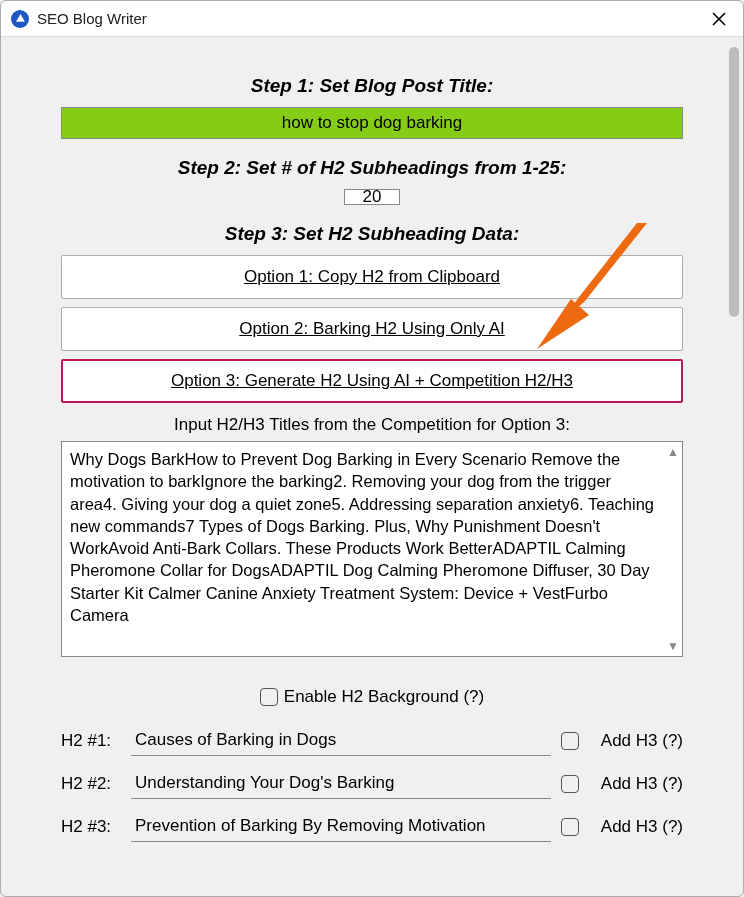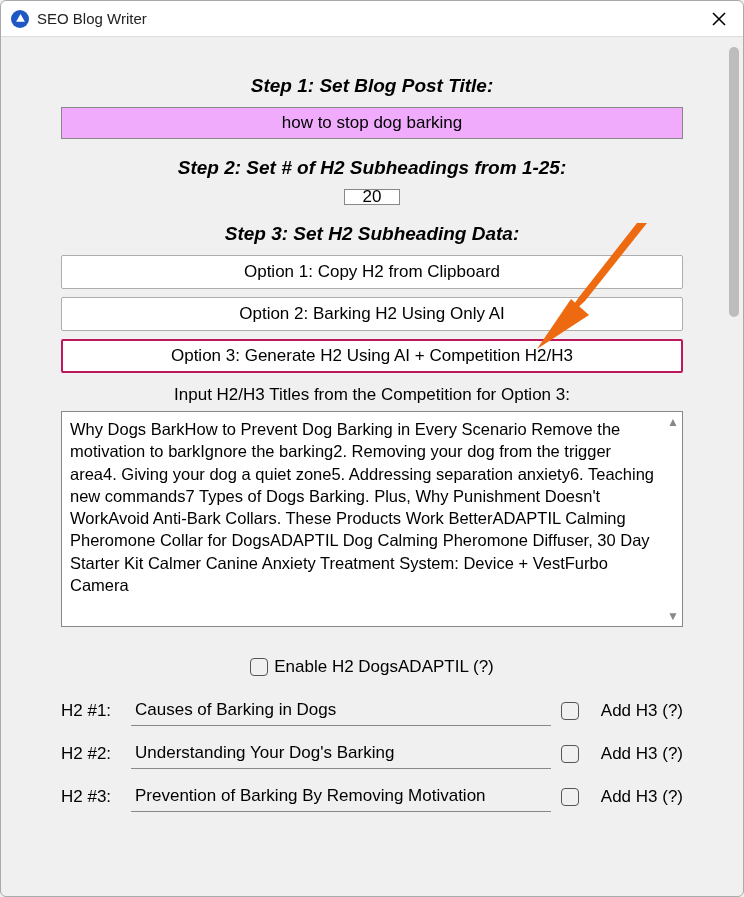--- a/index.html
+++ b/index.html
@@ -73,42 +73,43 @@
     font-size: 19px;
     margin: 18px 0 10px 0;
   }
   .wide-input {
     width: 100%;
     height: 32px;
     border: 1px solid #888;
     font-size: 17px;
     text-align: center;
     padding: 4px;
-    background: #f0abfc;
+    background: #84cc16;
   }
   .small-input {
     width: 56px;
     height: 16px;
     border: 1px solid #888;
     font-size: 17px;
     text-align: center;
     display: block;
     margin: 6px auto 0 auto;
     background: #fff;
   }
   .option-btn {
     display: block;
     width: 100%;
-    height: 34px;
+    height: 44px;
     border: 1px solid #adadad;
     background: #fff;
     font-size: 17px;
     margin: 8px 0;
     cursor: pointer;
     border-radius: 2px;
+    text-decoration: underline;
   }
   .option-btn.selected {
     border: 2px solid #be185d;
   }
   .sub-label {
     text-align: center;
     font-size: 17px;
     margin: 12px 0 6px 0;
   }
   .textarea-wrap {
@@ -221,21 +222,21 @@
 
       <div class="sub-label">Input H2/H3 Titles from the Competition for Option 3:</div>
       <div class="textarea-wrap">
         <textarea class="competition-text" style="">Why Dogs BarkHow to Prevent Dog Barking in Every Scenario Remove the motivation to barkIgnore the barking2. Removing your dog from the trigger area4. Giving your dog a quiet zone5. Addressing separation anxiety6. Teaching new commands7 Types of Dogs Barking. Plus, Why Punishment Doesn't WorkAvoid Anti-Bark Collars. These Products Work BetterADAPTIL Calming Pheromone Collar for DogsADAPTIL Dog Calming Pheromone Diffuser, 30 Day Starter Kit Calmer Canine Anxiety Treatment System: Device + VestFurbo Camera</textarea>
         <span class="ta-arrow-up">▲</span>
         <span class="ta-arrow-down">▼</span>
       </div>
 
       <div class="enable-row">
         <span class="checkbox"></span>
-        <span>Enable H2 DogsADAPTIL (?)</span>
+        <span>Enable H2 Background (?)</span>
       </div>
 
       <div class="h2-row">
         <span class="h2-label">H2 #1:</span>
         <input class="h2-input" value="Causes of Barking in Dogs" style="">
         <span class="add-h3">
           <span class="checkbox"></span>
           <span>Add H3 (?)</span>
         </span>
       </div>

